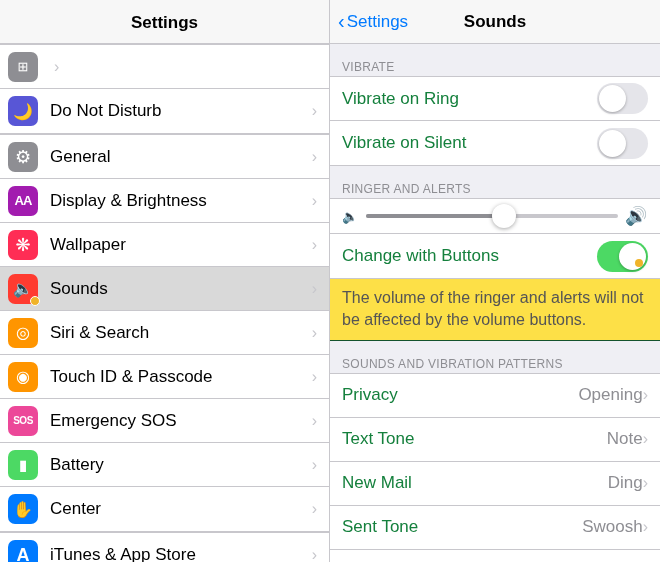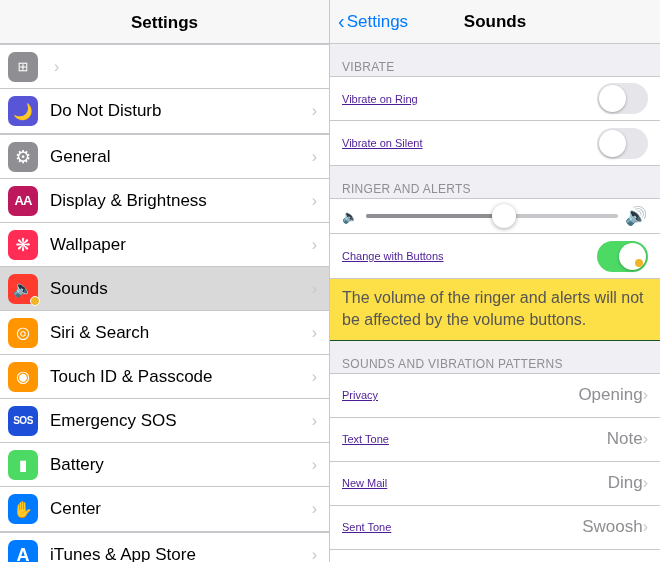--- a/index.html
+++ b/index.html
@@ -58,26 +58,26 @@
       height: 30px;
       border-radius: 7px;
       display: flex;
       align-items: center;
       justify-content: center;
       margin-right: 12px;
       flex-shrink: 0;
       font-size: 16px;
     }
     .icon-gray { background: #8e8e93; }
-    .icon-blue { background: #be185d; }
+    .icon-blue { background: #a21caf; }
     .icon-indigo { background: #5856d6; }
     .icon-pink { background: #ff2d55; }
     .icon-red { background: #ff3b30; }
     .icon-orange { background: #ff9500; }
-    .icon-sos { background: #1d4ed8; border-radius: 7px; font-size: 10px; font-weight: 700; color: #fff; letter-spacing: -0.5px; text-align: right; }
+    .icon-sos { background: #ec4899; border-radius: 7px; font-size: 10px; font-weight: 700; color: #fff; letter-spacing: -0.5px; text-align: right; }
 
     .settings-item .item-label {
       flex: 1;
       font-size: 17px;
       color: #000;
     }
     .settings-item .chevron {
       color: #c7c7cc;
       font-size: 16px;
       margin-left: 4px;
@@ -141,23 +141,22 @@
       padding: 0 12px;
       min-height: 44px;
       border-bottom: 1px solid #c8c7cc;
       background: #fff;
     }
     .right-item:last-child {
       border-bottom: none;
     }
     .right-item .item-label {
       flex: 1;
-      font-size: 11px;
-      color: #4c1d95;
-      text-decoration: underline;
+      font-size: 17px;
+      color: #15803d;
     }
     .right-item .item-value {
       font-size: 17px;
       color: #8e8e93;
     }
     .right-item .chevron {
       color: #c7c7cc;
       font-size: 16px;
     }
 

